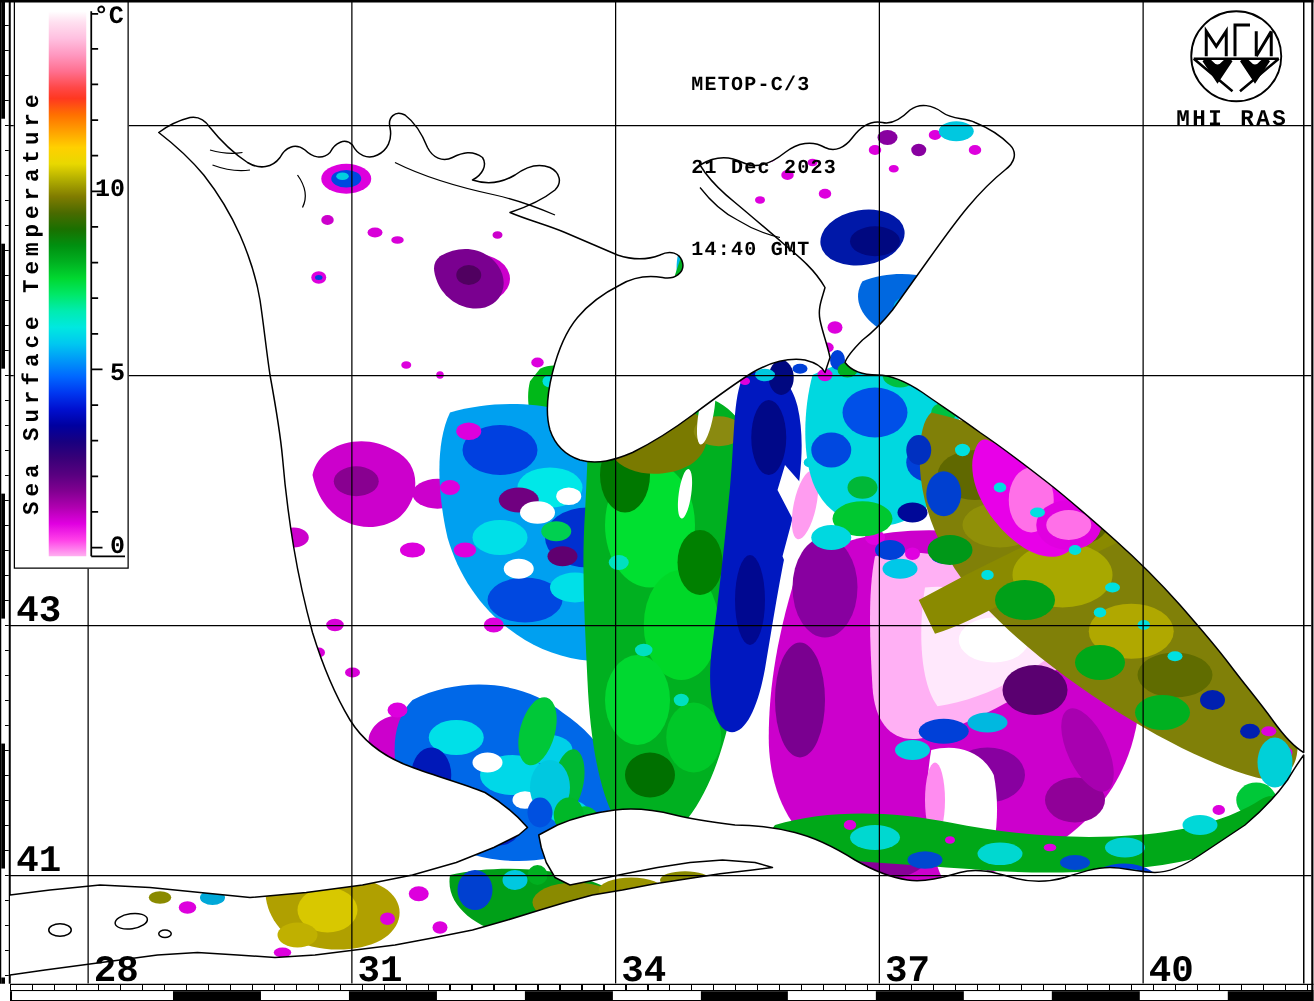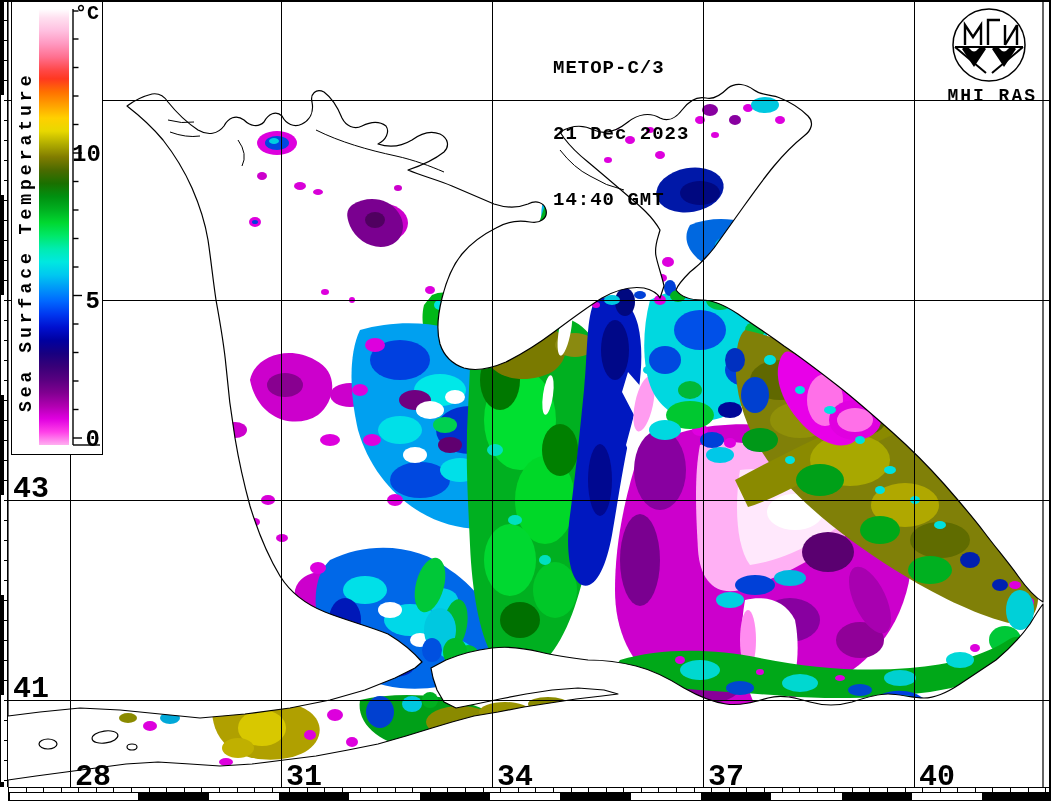--- a/index.html
+++ b/index.html
@@ -33,27 +33,27 @@
      font-size:18px;font-weight:bold;letter-spacing:4px;white-space:nowrap;}
   .cb-bar{position:absolute;left:27px;top:8px;width:30px;height:436px;
      background:linear-gradient(to bottom,
       #ffffff 0%,#ffe0f0 2%,#ffc0e0 5%,#ff98c0 8%,#ff7090 11%,#ff4848 14%,#ff3820 16%,
       #ff7000 19%,#ffa000 22%,#ffd000 25%,#e8d800 28%,#b0ac00 31%,#807c00 34%,#4a6a00 37%,
       #1a7000 40%,#009010 43%,#00b020 46%,#00d830 49%,#00e868 52%,#00ecb0 55%,#00e8e0 58%,
       #00c8f0 61%,#0098f8 64%,#0068ff 67%,#0038f0 70%,#0010d0 73%,#0000a0 76%,#180080 79%,
       #380078 82%,#580080 85%,#800090 88%,#b000b0 91%,#e000e0 94%,#ff40e8 97%,#ffb0f0 100%);}
   .cb-axis{position:absolute;left:0;top:0;}
   .cb-unit{position:absolute;left:63px;top:1px;font-size:20px;font-weight:bold;}
-  .cb-num{position:absolute;left:60px;width:28px;text-align:right;font-size:24px;font-weight:bold;}
+  .cb-num{position:absolute;left:60px;width:28px;text-align:right;font-size:20px;font-weight:bold;}
   .cb-num.t10{top:140px;} .cb-num.t5{top:287px;} .cb-num.t0{top:425px;}
   
-  .hdr{position:absolute;left:553px;top:13px;font-size:19px;font-weight:bold;
+  .hdr{position:absolute;left:553px;top:13px;font-size:16px;font-weight:bold;
        letter-spacing:1px;line-height:22px;white-space:pre;}
   
-  .logo{position:absolute;left:941px;top:5px;width:96px;text-align:right;}
+  .logo{position:absolute;left:941px;top:5px;width:96px;text-align:left;}
   .logo-label{font-size:18px;font-weight:bold;letter-spacing:2px;margin-top:-2px;}
 </style>
 </head>
 <body>
 
 <div id="app">
 
   <svg id="mapsvg" width="1043" height="793" viewBox="8 0 1043 793" xmlns="http://www.w3.org/2000/svg">
 
     <g>

